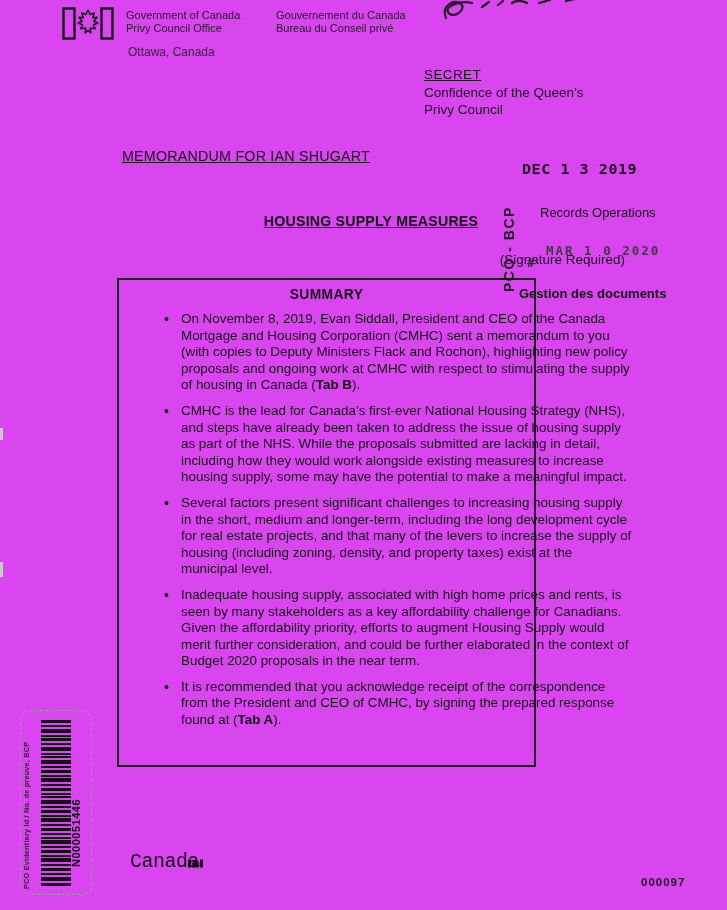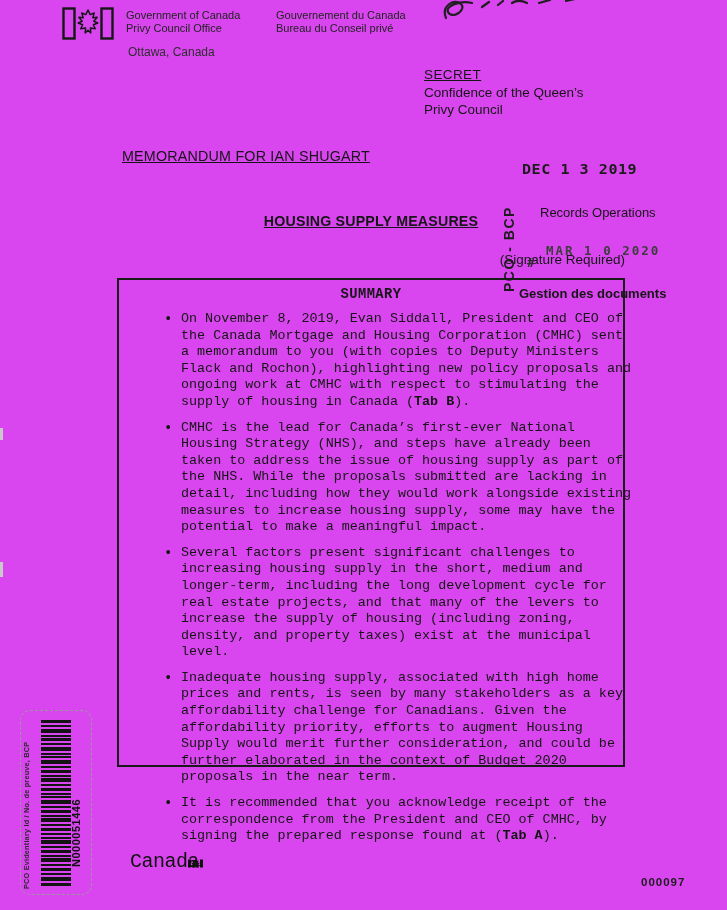--- a/index.html
+++ b/index.html
@@ -43,22 +43,22 @@
   .pco-bcp{left:501px;top:186px;height:106px;writing-mode:vertical-rl;transform:rotate(180deg);
            font-weight:700;font-size:14px;letter-spacing:1.5px;color:#1c1c1c;}
   .rec-ops{left:540px;top:197px;font-weight:400;font-size:13px;margin-top:8px;}
   .mar-date{left:546px;top:243px;font-family:"DejaVu Sans Mono",monospace;font-weight:700;
             font-size:12.5px;letter-spacing:2px;color:#3d3d3d;}
   .num-sign{left:527px;top:255px;font-family:"DejaVu Sans Mono",monospace;font-weight:700;
             font-size:13px;color:#2d2d2d;}
   .gestion{left:519px;top:286px;font-weight:700;font-size:13px;z-index:3;}
 
   
-  .summary-box{left:117px;top:278px;width:508px;height:489px;border:2px solid #1a1a1a;
-               box-sizing:border-box;font-family:Liberation Mono, monospace;}
+  .summary-box{left:117px;top:278px;width:419px;height:489px;border:2px solid #1a1a1a;
+               box-sizing:border-box;}
   .summary-head{margin-top:7px;text-align:center;font-weight:700;font-size:13.8px;letter-spacing:.4px;}
   .bullets{margin:9px 0 0 0;padding:0 0 0 62px;}
   .bullets li{list-style:none;position:relative;width:451px;font-size:13.4px;
               line-height:16.6px;margin-bottom:9px;color:#151515;}
   .bullets li::before{content:"\2022";position:absolute;left:-17px;top:0;font-size:14px;}
 
   
   .evid-label{left:20px;top:710px;width:72px;height:185px;border:1.5px dashed #9a9a9a;
               border-radius:10px;box-sizing:border-box;}
   .evid-caption{position:absolute;left:1px;top:6px;height:172px;writing-mode:vertical-rl;

